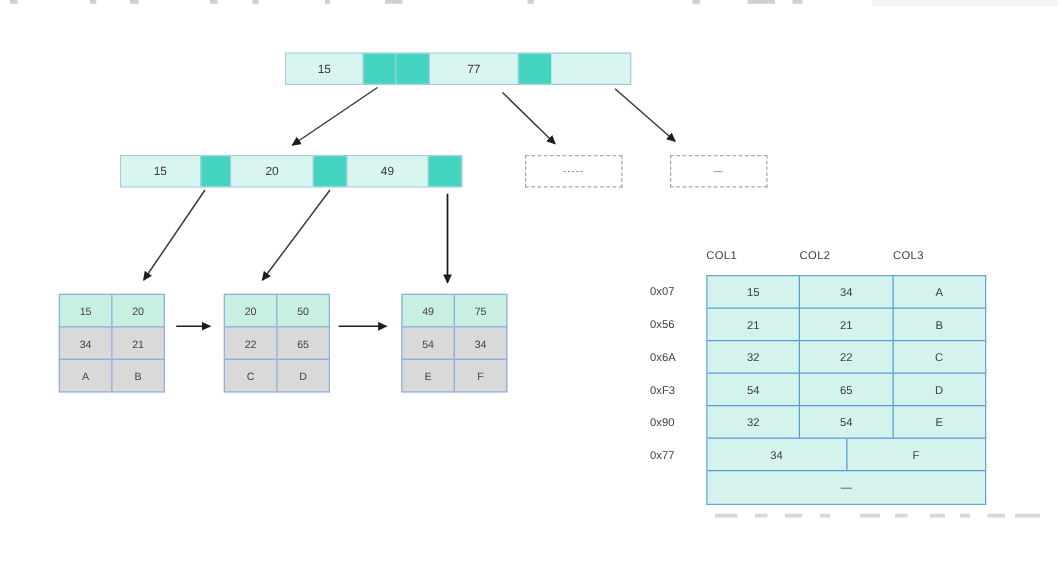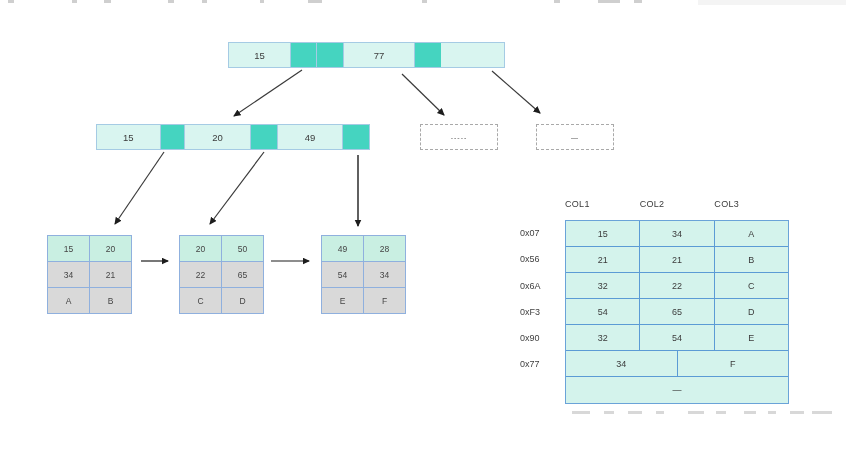--- a/index.html
+++ b/index.html
@@ -202,21 +202,21 @@
     </div>
     <div class="lrow">
       <div class="lcell">C</div>
       <div class="lcell">D</div>
     </div>
   </div>
 
   <div class="leaf" style="left:322px;">
     <div class="lrow">
       <div class="lcell">49</div>
-      <div class="lcell">28</div>
+      <div class="lcell">75</div>
     </div>
     <div class="lrow">
       <div class="lcell">54</div>
       <div class="lcell">34</div>
     </div>
     <div class="lrow">
       <div class="lcell">E</div>
       <div class="lcell">F</div>
     </div>
   </div>

